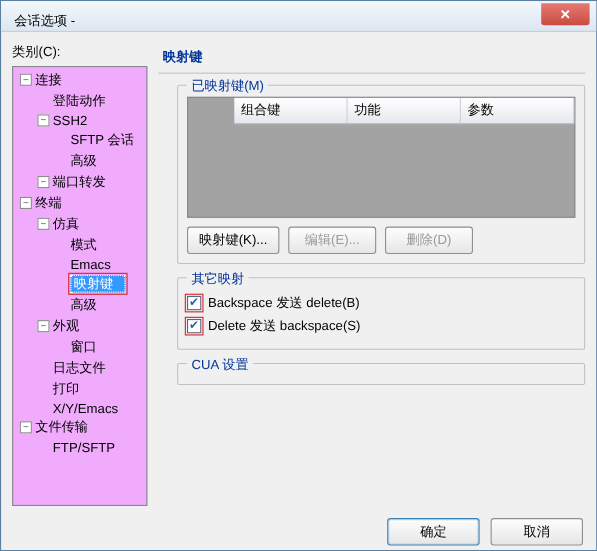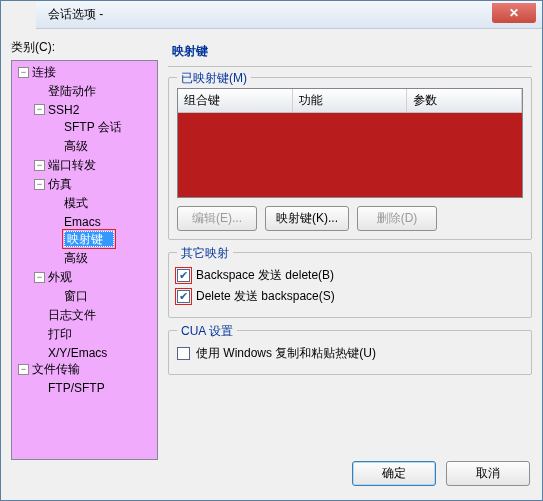--- a/index.html
+++ b/index.html
@@ -1,42 +1,42 @@
 <!DOCTYPE html>
 <html><head>
 <meta charset="utf-8">
 <style>
 * { box-sizing: border-box; font-family: "Microsoft YaHei", "SimSun", Tahoma, sans-serif; font-size: 12px; }
 body { margin: 0; background: #fff; }
 .window { width: 543px; height: 501px; border: 1px solid #5a7fa0; background: #f0f0f0; position: relative; }
-.titlebar { height: 28px; background: linear-gradient(#f3f7fb, #dce6f2); display: flex; align-items: center; padding: 0 12px; border-bottom: 1px solid #c0cbd9; margin-left: 35px; }
+.titlebar { height: 28px; background: linear-gradient(#f3f7fb, #dce6f2); display: flex; align-items: flex-end; padding: 0 12px; border-bottom: 1px solid #c0cbd9; }
 .titlebar-text { color: #000; }
 .close-btn { position: absolute; right: 6px; top: 2px; width: 44px; height: 20px; background: linear-gradient(#e67a73, #c94b3f); color: #fff; display: flex; align-items: center; justify-content: center; border-radius: 0 0 3px 3px; font-weight: bold; cursor: pointer; }
 .body { display: flex; padding: 10px; gap: 10px; height: 426px; }
-.left { width: 147px; }
+.left { width: 123px; }
 .category-label { margin-bottom: 4px; }
 .tree { border: 1px solid #828790; background: #f0abfc; height: 400px; overflow: auto; padding: 2px 4px; }
 .tree-item { white-space: nowrap; padding: 1px 0; cursor: pointer; }
 .tree-toggle { display: inline-block; width: 11px; height: 11px; border: 1px solid #8c8c8c; background: #fff; text-align: center; line-height: 9px; font-size: 9px; margin-right: 3px; color: #595959; vertical-align: middle; }
 .tree-label { vertical-align: middle; }
 .tree-label.selected { background: #3399ff; color: #fff; border: 1px dotted #fff; padding: 0 10px 0 2px; outline: 1px solid #d22; outline-offset: 1px; }
 .right { flex: 1; display: flex; flex-direction: column; }
 .section-title { font-weight: bold; color: #003399; padding: 4px 0 6px 4px; border-bottom: 1px solid #c0c0c0; margin-bottom: 10px; }
-.group { border: 1px solid #c0c0c0; border-radius: 2px; padding: 10px 8px 8px 8px; margin-bottom: 12px; position: relative; }
+.group { border: 1px solid #c0c0c0; border-radius: 2px; padding: 10px 8px 8px 8px; margin-bottom: 12px; position: relative; margin-left: 17px; }
 .group-title { position: absolute; top: -8px; left: 8px; background: #f0f0f0; padding: 0 4px; color: #003399; }
-.listview { border: 1px solid #828790; background: #b91c1c; height: 110px; }
+.listview { border: 1px solid #828790; background: #a3a3a3; height: 110px; padding-left: 42px; }
 .listview-header { display: flex; background: linear-gradient(#fff, #e4e8ee); border-bottom: 1px solid #c0c0c0; }
 .listview-header div { flex: 1; padding: 3px 6px; border-right: 1px solid #d0d0d0; }
 .btn-row { display: flex; gap: 8px; margin-top: 8px; }
 .btn { min-width: 80px; padding: 3px 10px; background: linear-gradient(#fdfdfd, #e6e6e6); border: 1px solid #8e8f8f; border-radius: 3px; cursor: pointer; text-align: center; }
 .btn.disabled { color: #9a9a9a; cursor: default; }
 .checkbox-row { display: flex; align-items: center; margin: 4px 0; }
 .cb { width: 13px; height: 13px; border: 1px solid #568; background: #fff; margin-right: 6px; display: inline-flex; align-items: center; justify-content: center; color: #29619b; font-size: 11px; line-height: 11px; }
 .cb.hl { outline: 1px solid #d22; outline-offset: 1px; }
-.footer { position: absolute; bottom: 14px; right: 12px; display: flex; gap: 10px; }
+.footer { position: absolute; bottom: 4px; right: 12px; display: flex; gap: 10px; }
 .footer .btn { min-width: 84px; }
 .footer .btn.primary { border: 1px solid #3c7fb1; box-shadow: 0 0 0 1px #b3d7f2 inset; }
 </style>
 </head>
 <body>
 
 <div class="window">
   <div class="titlebar">
     <span class="titlebar-text">会话选项 -</span>
     <div class="close-btn">
@@ -47,20 +47,21 @@
   <div class="body">
     <div class="left">
       <div class="category-label">类别(C):</div>
       <div class="tree" id="tree">
           <div class="tree-item" style="padding-left: 2px;"><span class="tree-toggle">−</span><span class="tree-label">连接</span></div>
           <div class="tree-item" style="padding-left: 18px;"><span style="display: inline-block; width: 14px;"></span><span class="tree-label">登陆动作</span></div>
           <div class="tree-item" style="padding-left: 18px;"><span class="tree-toggle">−</span><span class="tree-label">SSH2</span></div>
           <div class="tree-item" style="padding-left: 34px;"><span style="display: inline-block; width: 14px;"></span><span class="tree-label">SFTP 会话</span></div>
           <div class="tree-item" style="padding-left: 34px;"><span style="display: inline-block; width: 14px;"></span><span class="tree-label">高级</span></div>
           <div class="tree-item" style="padding-left: 18px;"><span class="tree-toggle">−</span><span class="tree-label">端口转发</span></div>
+          <div class="tree-item" style="padding-left: 2px;"><span class="tree-toggle">−</span><span class="tree-label">终端</span></div>
           <div class="tree-item" style="padding-left: 18px;"><span class="tree-toggle">−</span><span class="tree-label">仿真</span></div>
           <div class="tree-item" style="padding-left: 34px;"><span style="display: inline-block; width: 14px;"></span><span class="tree-label">模式</span></div>
           <div class="tree-item" style="padding-left: 34px;"><span style="display: inline-block; width: 14px;"></span><span class="tree-label">Emacs</span></div>
           <div class="tree-item" style="padding-left: 34px;"><span style="display: inline-block; width: 14px;"></span><span class="tree-label selected">映射键</span></div>
           <div class="tree-item" style="padding-left: 34px;"><span style="display: inline-block; width: 14px;"></span><span class="tree-label">高级</span></div>
           <div class="tree-item" style="padding-left: 18px;"><span class="tree-toggle">−</span><span class="tree-label">外观</span></div>
           <div class="tree-item" style="padding-left: 34px;"><span style="display: inline-block; width: 14px;"></span><span class="tree-label">窗口</span></div>
           <div class="tree-item" style="padding-left: 18px;"><span style="display: inline-block; width: 14px;"></span><span class="tree-label">日志文件</span></div>
           <div class="tree-item" style="padding-left: 18px;"><span style="display: inline-block; width: 14px;"></span><span class="tree-label">打印</span></div>
           <div class="tree-item" style="padding-left: 18px;"><span style="display: inline-block; width: 14px;"></span><span class="tree-label">X/Y/Emacs</span></div>
@@ -75,44 +76,40 @@
       <div class="group">
         <div class="group-title">已映射键(M)</div>
         <div class="listview">
           <div class="listview-header">
             <div>组合键</div>
             <div>功能</div>
             <div>参数</div>
           </div>
         </div>
         <div class="btn-row">
+          <div class="btn">映射键(K)...</div>
           <div class="btn disabled">编辑(E)...</div>
-          <div class="btn">映射键(K)...</div>
           <div class="btn disabled">删除(D)</div>
         </div>
       </div>
 
       <div class="group">
         <div class="group-title">其它映射</div>
         <div class="checkbox-row">
           <span class="cb hl">✔</span>
           <span>Backspace 发送 delete(B)</span>
         </div>
         <div class="checkbox-row">
           <span class="cb hl">✔</span>
           <span>Delete 发送 backspace(S)</span>
         </div>
       </div>
 
       <div class="group">
         <div class="group-title">CUA 设置</div>
-        <div class="checkbox-row">
-          <span class="cb"></span>
-          <span>使用 Windows 复制和粘贴热键(U)</span>
-        </div>
       </div>
     </div>
   </div>
 
   <div class="footer">
     <div class="btn primary">确定</div>
     <div class="btn">取消</div>
   </div>
 </div>
 

